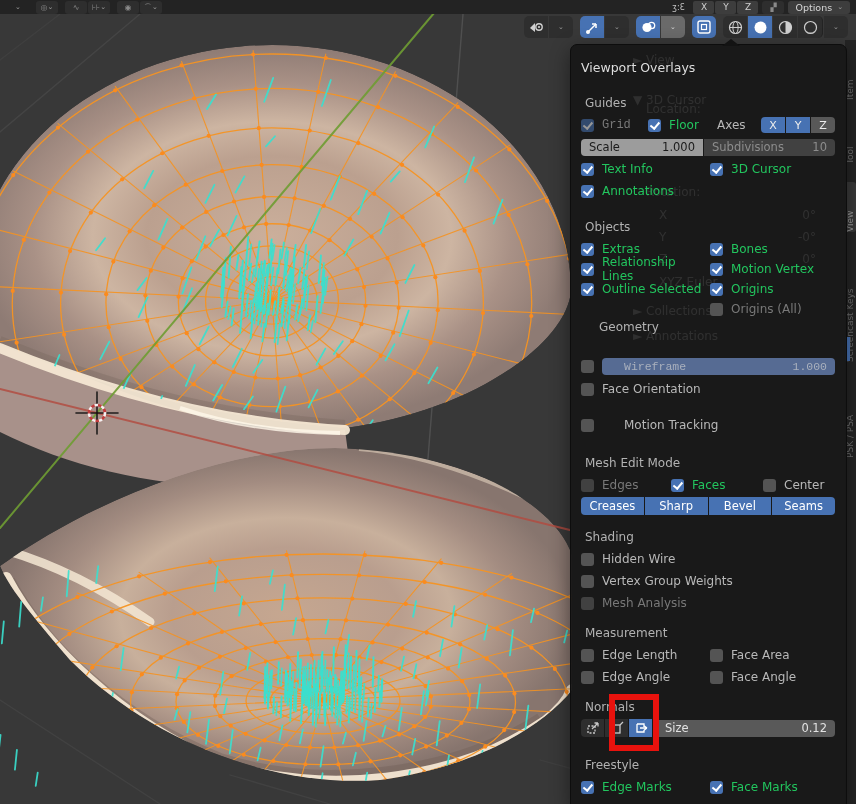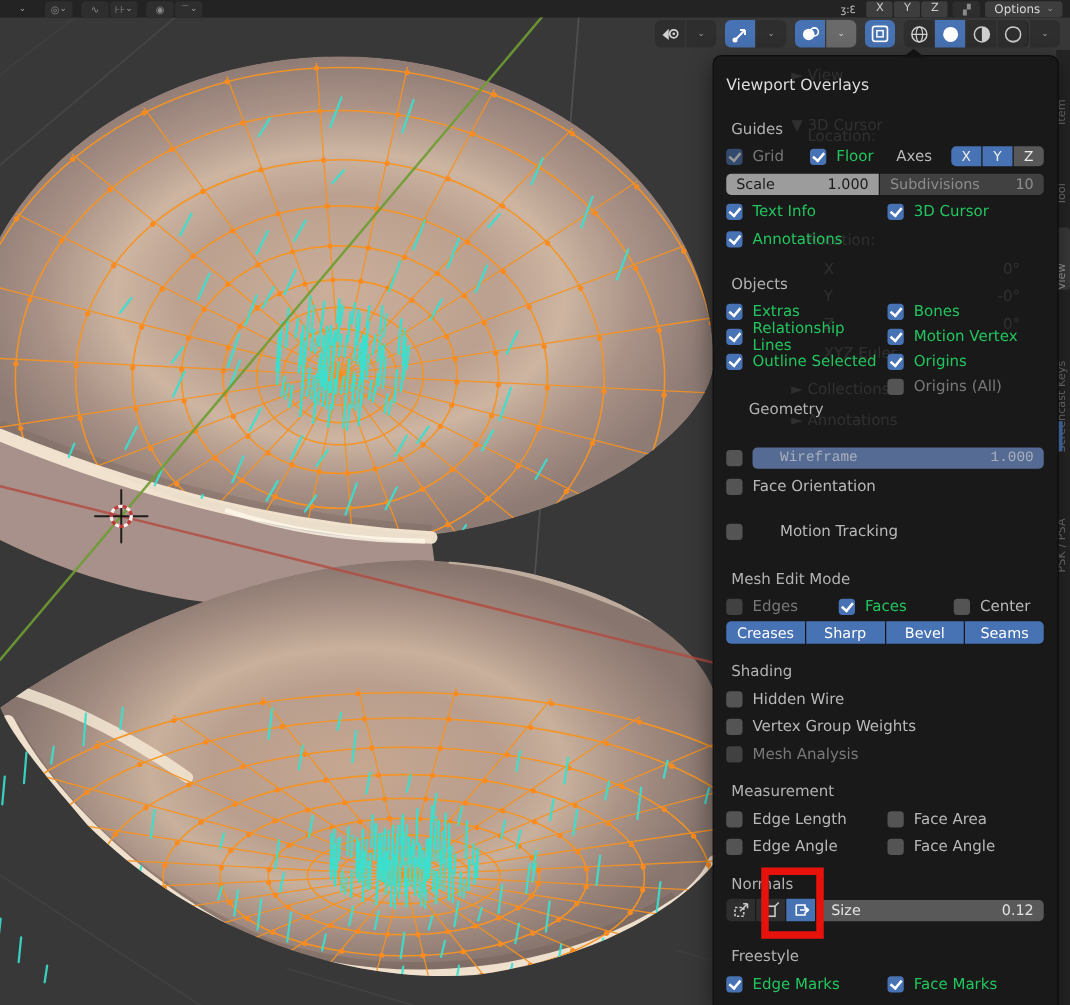--- a/index.html
+++ b/index.html
@@ -1004,21 +1004,21 @@
 
   <div class="prow" style="top:13px;">
       <span class="ptitle">Viewport Overlays</span>
     </div>
 
   <div class="prow" style="top:49px;">
       <span class="sec">Guides</span>
     </div>
   <div class="prow" style="top:71px;">
     <span class="cb on dim"></span>
-    <span class="lbl dim" style="width:46px;">Grid</span>
+    <span class="lbl dim" style="width:46px;font-family:Liberation Mono, monospace;">Grid</span>
     <span class="cb on"></span>
     <span class="lbl" style="width:48px;">Floor</span>
     <span class="lbl mid">Axes</span>
     <span class="axgrp">
       <span class="axbtn on l">X</span>
       <span class="axbtn on">Y</span>
       <span class="axbtn r">Z</span>
     </span>
   </div>
   <div class="prow" style="top:93px;">

